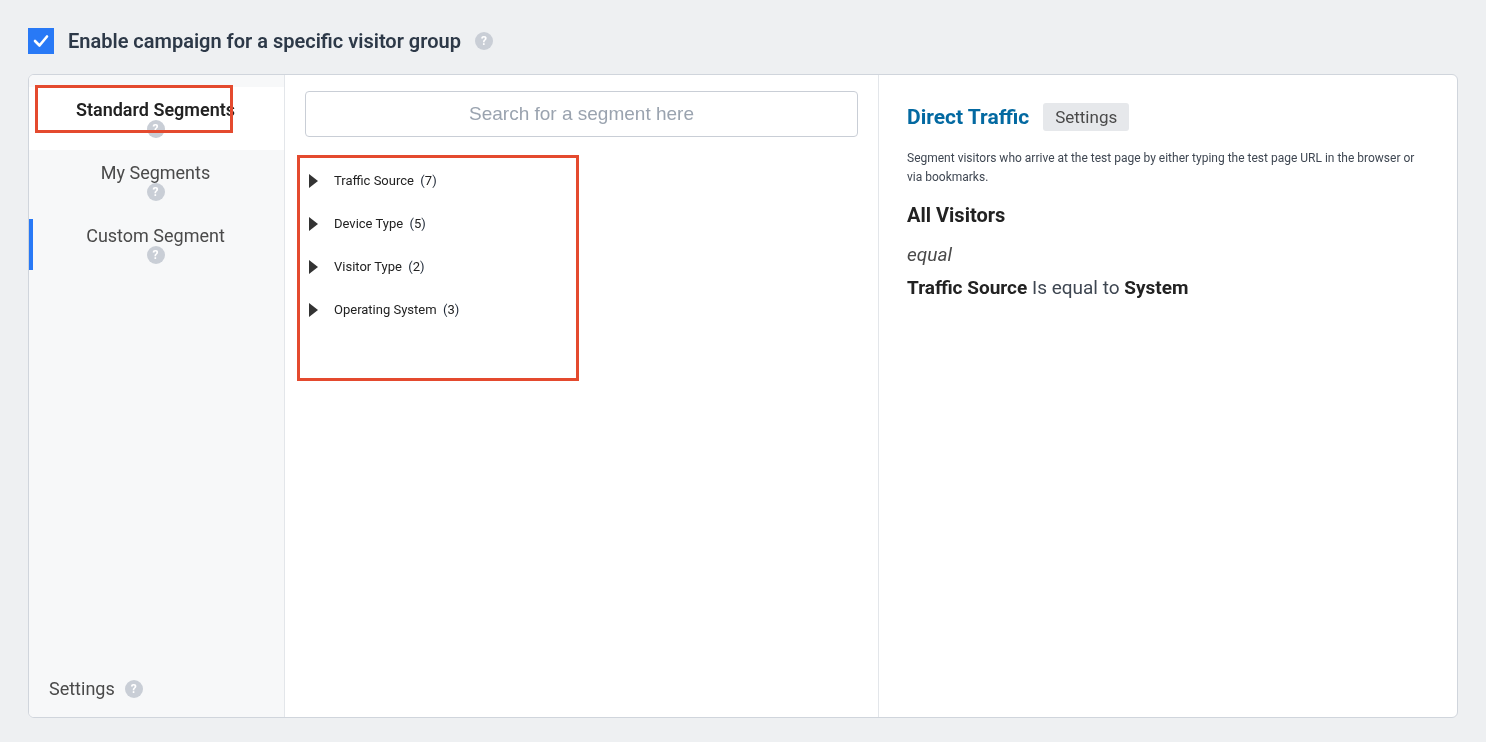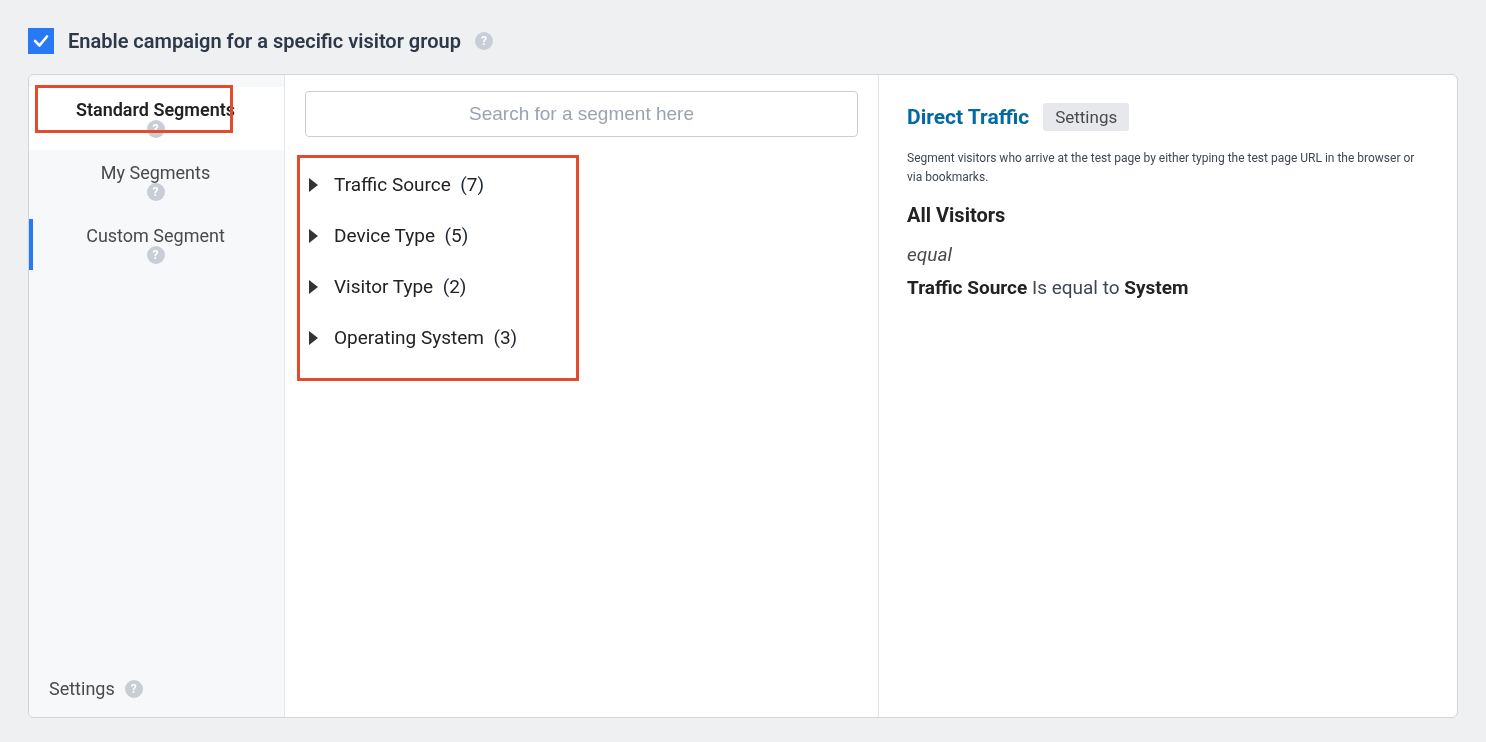--- a/index.html
+++ b/index.html
@@ -121,21 +121,21 @@
     color: #333;
     text-align: center;
   }
   .search::placeholder { color: #9aa3af; }
   .cat-list { margin-top: 22px; position: relative; }
   .cat-item {
     display: flex;
     align-items: center;
     gap: 16px;
     padding: 14px 4px;
-    font-size: 19px;
+    font-size: 13px;
     cursor: pointer;
   }
   .caret {
     width: 0; height: 0;
     border-top: 7px solid transparent;
     border-bottom: 7px solid transparent;
     border-left: 9px solid #333;
     flex-shrink: 0;
   }
   .cat-label { font-weight: 400; color: #222; }

